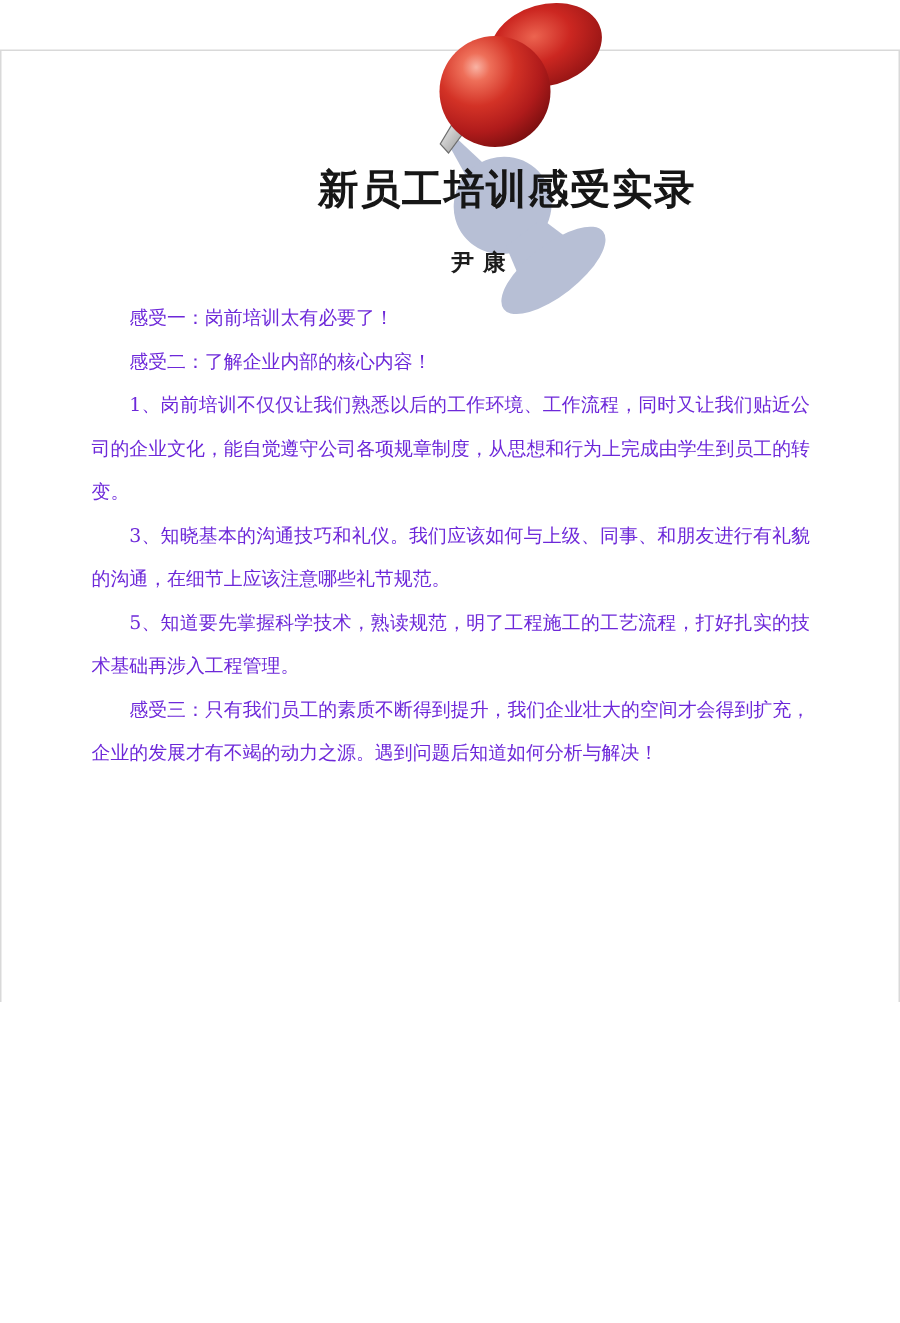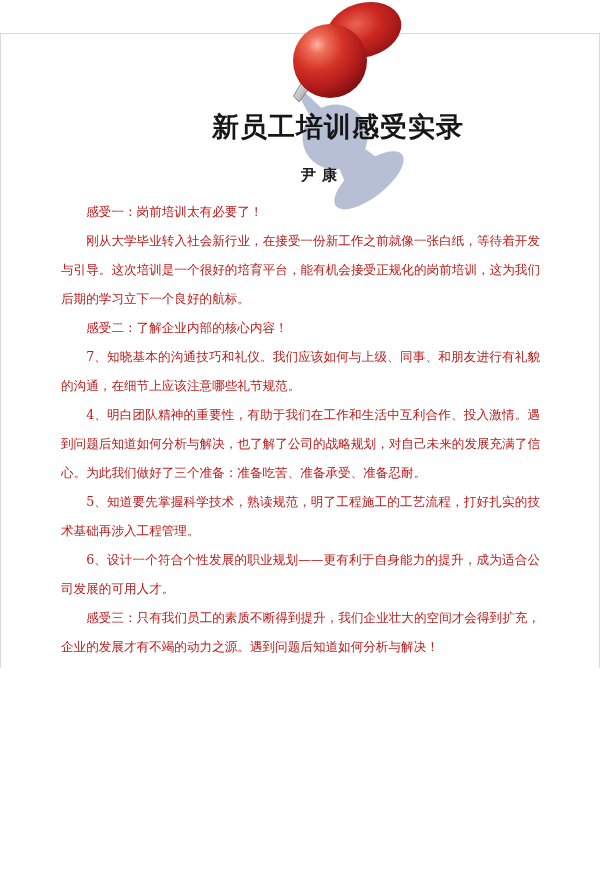--- a/index.html
+++ b/index.html
@@ -59,21 +59,21 @@
   .content {
     position: absolute;
     top: 197px; left: 61px;
     width: 479px;
     z-index: 2;
   }
   .content p.para {
     margin: 0;
     font-size: 12.6px;
     line-height: 29px;
-    color: #b91c1c;
+    color: #6d28d9;
     text-align: justify;
     text-indent: 2em;
     word-break: break-all;
     font-weight: normal;
   }
 </style>
 </head>
 <body>
 
 <div class="canvas">
@@ -113,22 +113,20 @@
 
     <circle cx="330" cy="61" r="37" fill="url(#ballG)"></circle>
   </svg>
 
   <h1 class="title">新员工培训感受实录</h1>
 
   <div class="author">尹康</div>
 
   <div class="content">
       <p class="para heading">感受一：岗前培训太有必要了！</p>
-      <p class="para body">刚从大学毕业转入社会新行业，在接受一份新工作之前就像一张白纸，等待着开发与引导。这次培训是一个很好的培育平台，能有机会接受正规化的岗前培训，这为我们后期的学习立下一个良好的航标。</p>
       <p class="para heading">感受二：了解企业内部的核心内容！</p>
-      <p class="para body">7、知晓基本的沟通技巧和礼仪。我们应该如何与上级、同事、和朋友进行有礼貌的沟通，在细节上应该注意哪些礼节规范。</p>
-      <p class="para body">4、明白团队精神的重要性，有助于我们在工作和生活中互利合作、投入激情。遇到问题后知道如何分析与解决，也了解了公司的战略规划，对自己未来的发展充满了信心。为此我们做好了三个准备：准备吃苦、准备承受、准备忍耐。</p>
+      <p class="para body">1、岗前培训不仅仅让我们熟悉以后的工作环境、工作流程，同时又让我们贴近公司的企业文化，能自觉遵守公司各项规章制度，从思想和行为上完成由学生到员工的转变。</p>
+      <p class="para body">3、知晓基本的沟通技巧和礼仪。我们应该如何与上级、同事、和朋友进行有礼貌的沟通，在细节上应该注意哪些礼节规范。</p>
       <p class="para body">5、知道要先掌握科学技术，熟读规范，明了工程施工的工艺流程，打好扎实的技术基础再涉入工程管理。</p>
-      <p class="para body">6、设计一个符合个性发展的职业规划——更有利于自身能力的提升，成为适合公司发展的可用人才。</p>
       <p class="para heading">感受三：只有我们员工的素质不断得到提升，我们企业壮大的空间才会得到扩充，企业的发展才有不竭的动力之源。遇到问题后知道如何分析与解决！</p>
     </div>
 
 </div>
 
 </body></html>

